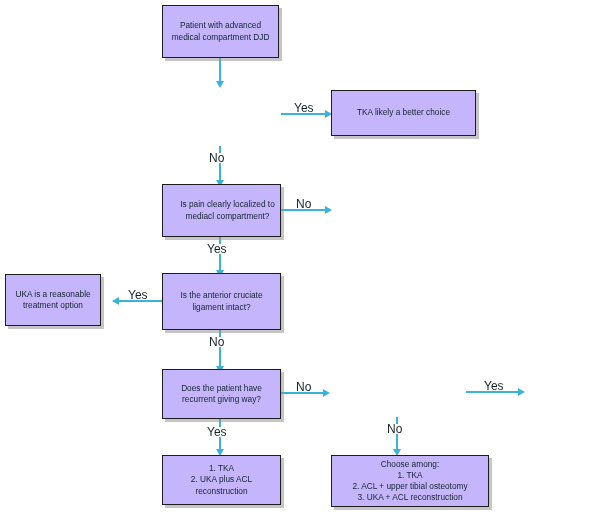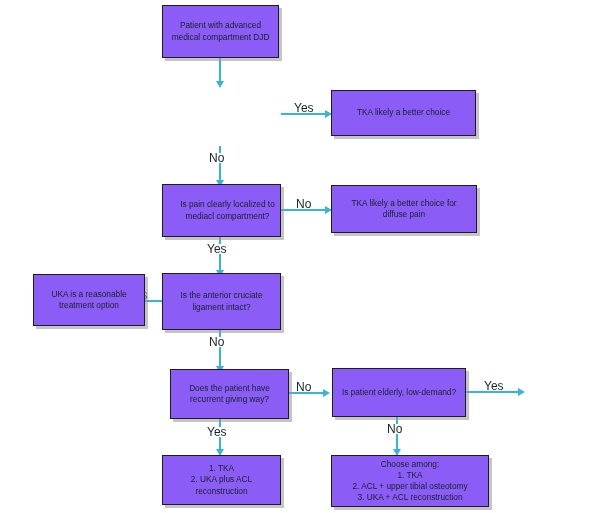--- a/index.html
+++ b/index.html
@@ -13,21 +13,21 @@
   #canvas {
     position: relative;
     width: 595px;
     height: 513px;
     background: #ffffff;
     overflow: hidden;
   }
   .node {
     position: absolute;
     box-sizing: border-box;
-    background: #8b5cf6;
+    background: #c4b5fd;
     border: 1.4px solid #1d1d1d;
     color: #15232b;
     font-size: 8.3px;
     line-height: 11.2px;
     text-align: center;
     display: flex;
     align-items: center;
     justify-content: center;
     padding: 2px 4px;
     box-shadow: 3px 3px 0 0 rgba(150,150,150,0.55);
@@ -144,43 +144,36 @@
 
   <div class="node" style="left:331px; top:90px; width:145px; height:46px;">
     <span class="txt">TKA likely a better choice</span>
   </div>
 
   <div class="node" style="left:162px; top:184px; width:119px; height:53px;padding-left:16px;">
     <span class="txt">Is pain clearly localized to
 mediacl compartment?</span>
   </div>
 
-  <div class="node" style="left:331px; top:185px; width:146px; height:48px;">
-    <span class="txt">TKA likely a better choice for
-diffuse pain</span>
-  </div>
 
   <div class="node" style="left:162px; top:273px; width:119px; height:57px;">
     <span class="txt">Is the anterior cruciate
 ligament intact?</span>
   </div>
 
-  <div class="node" style="left:5px; top:274px; width:112px; height:52px;margin-left:28px;">
+  <div class="node" style="left:5px; top:274px; width:96px; height:52px;">
     <span class="txt">UKA is a reasonable
 treatment option</span>
   </div>
 
-  <div class="node" style="left:170px; top:369px; width:119px; height:50px;">
+  <div class="node" style="left:162px; top:369px; width:119px; height:50px;">
     <span class="txt">Does the patient have
 recurrent giving way?</span>
   </div>
 
-  <div class="node" style="left:332px; top:368px; width:134px; height:49px;">
-    <span class="txt">Is patient elderly, low-demand?</span>
-  </div>
 
 
   <div class="node" style="left:162px; top:455px; width:119px; height:50px;">
     <span class="txt">1. TKA
 2. UKA plus ACL
 reconstruction</span>
   </div>
 
   <div class="node" style="left:331px; top:455px; width:158px; height:52px;">
     <span class="txt">Choose among:

